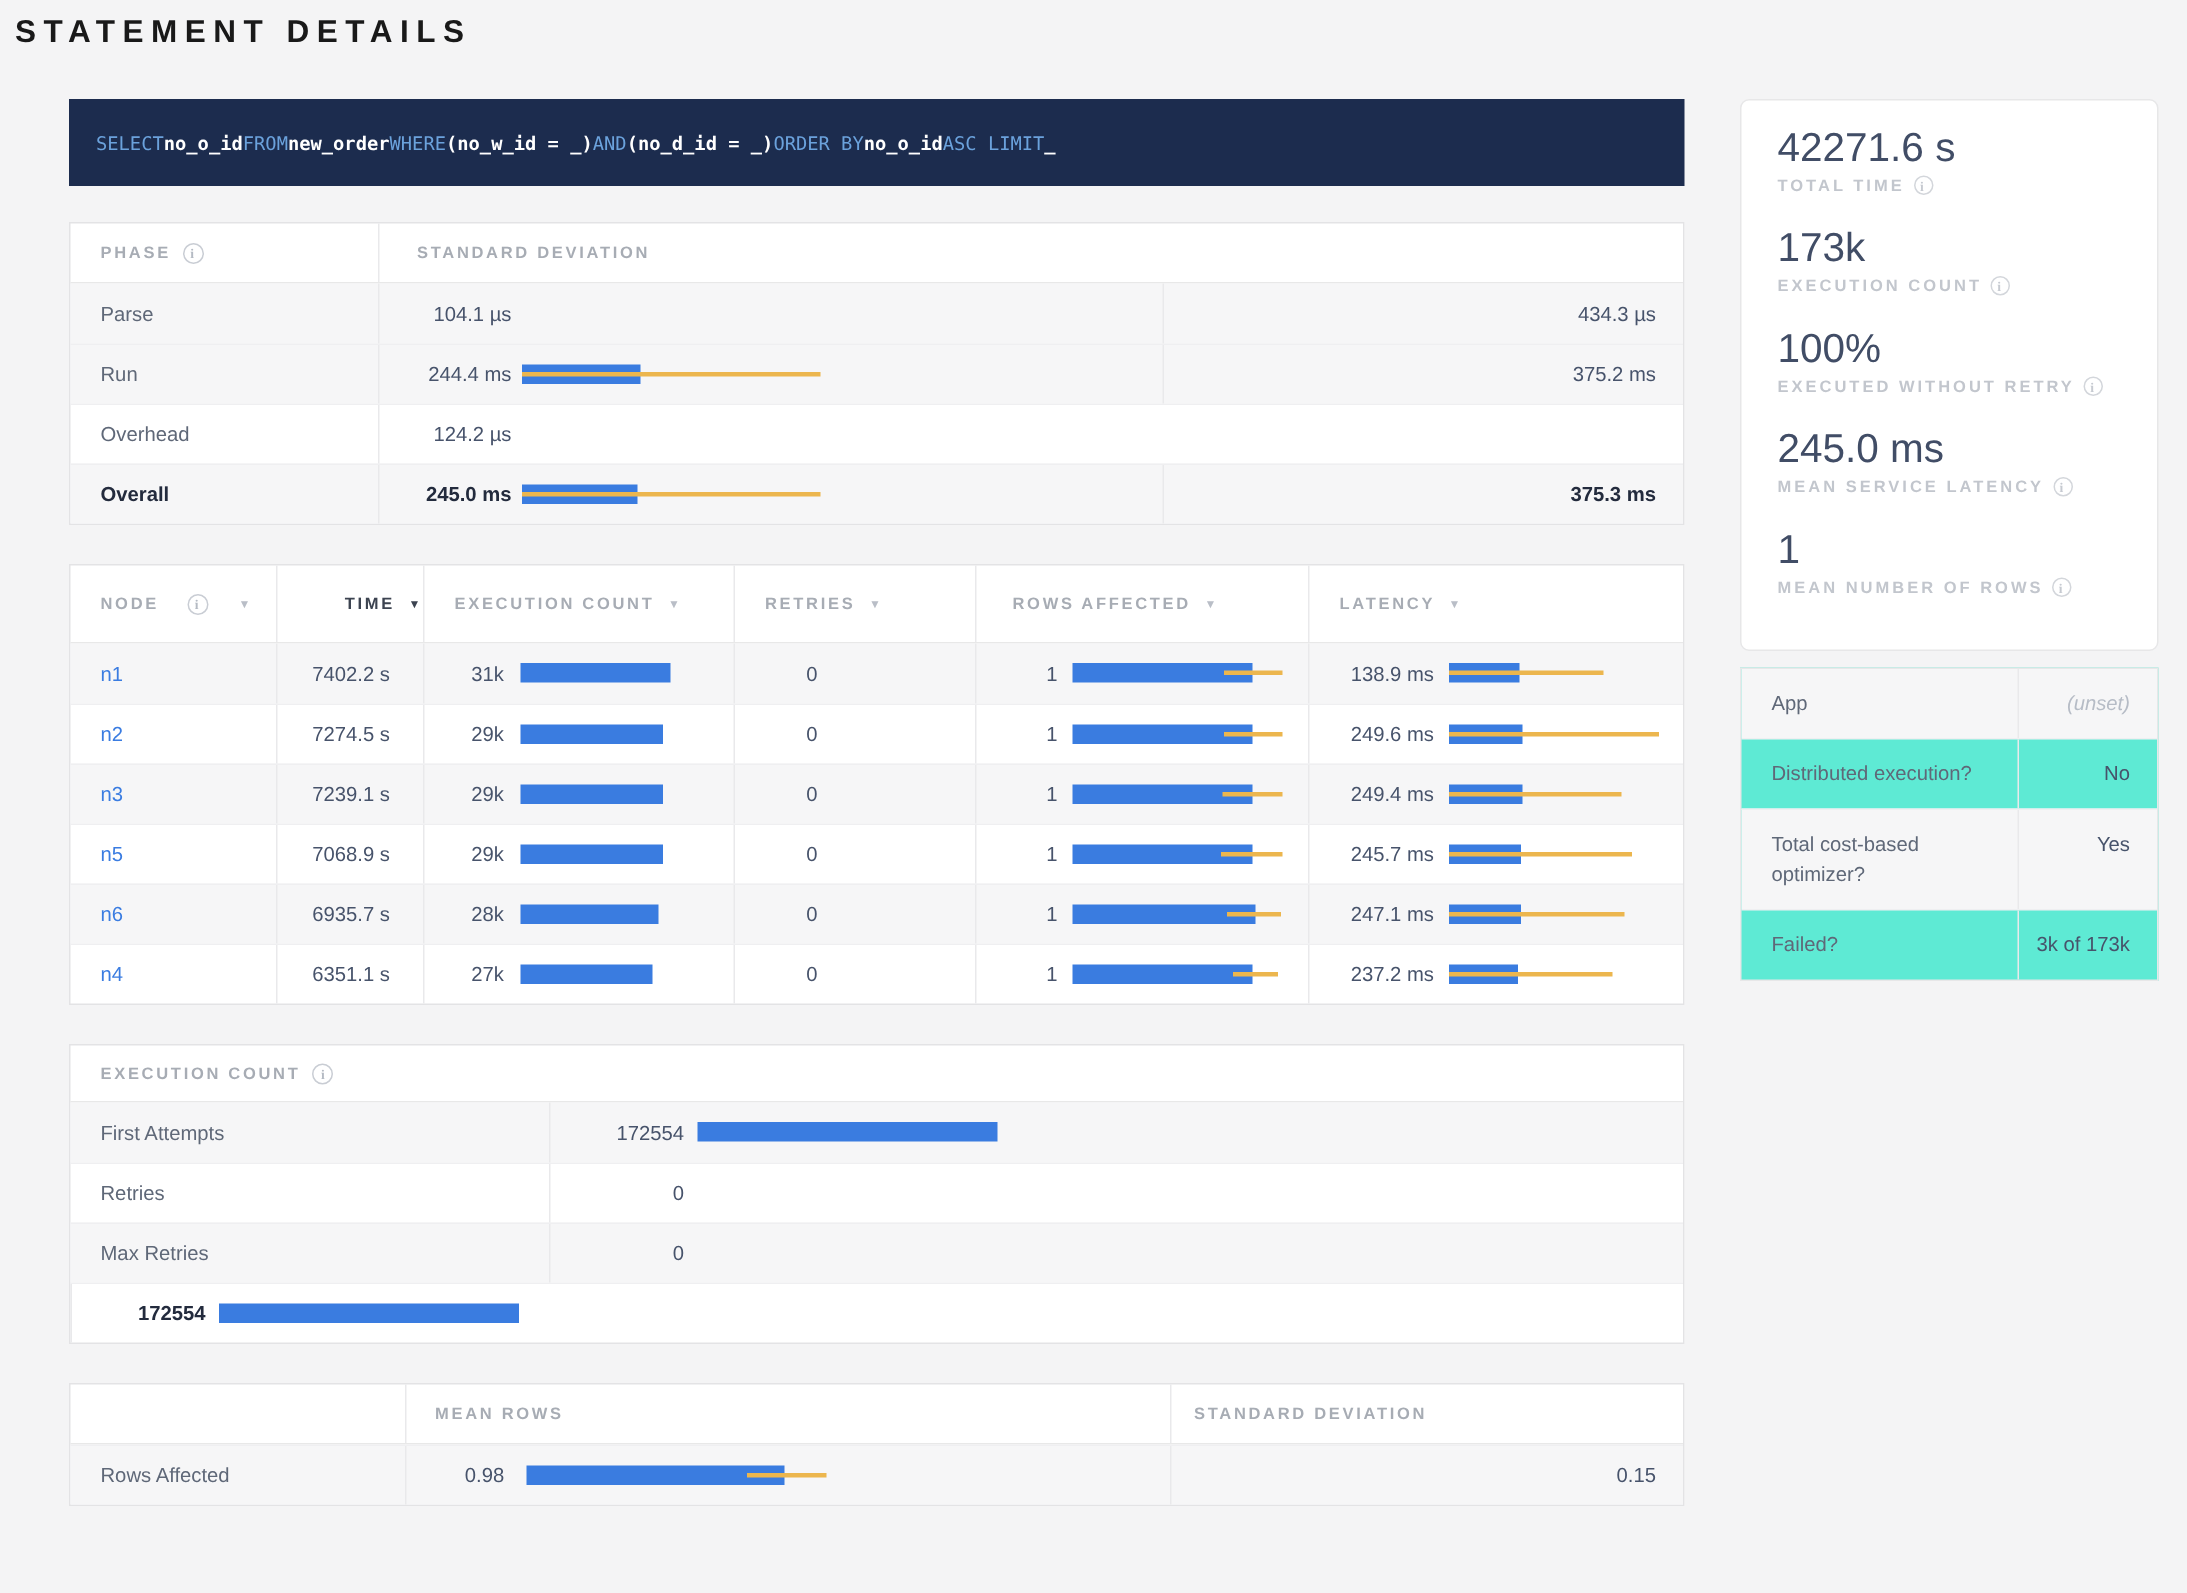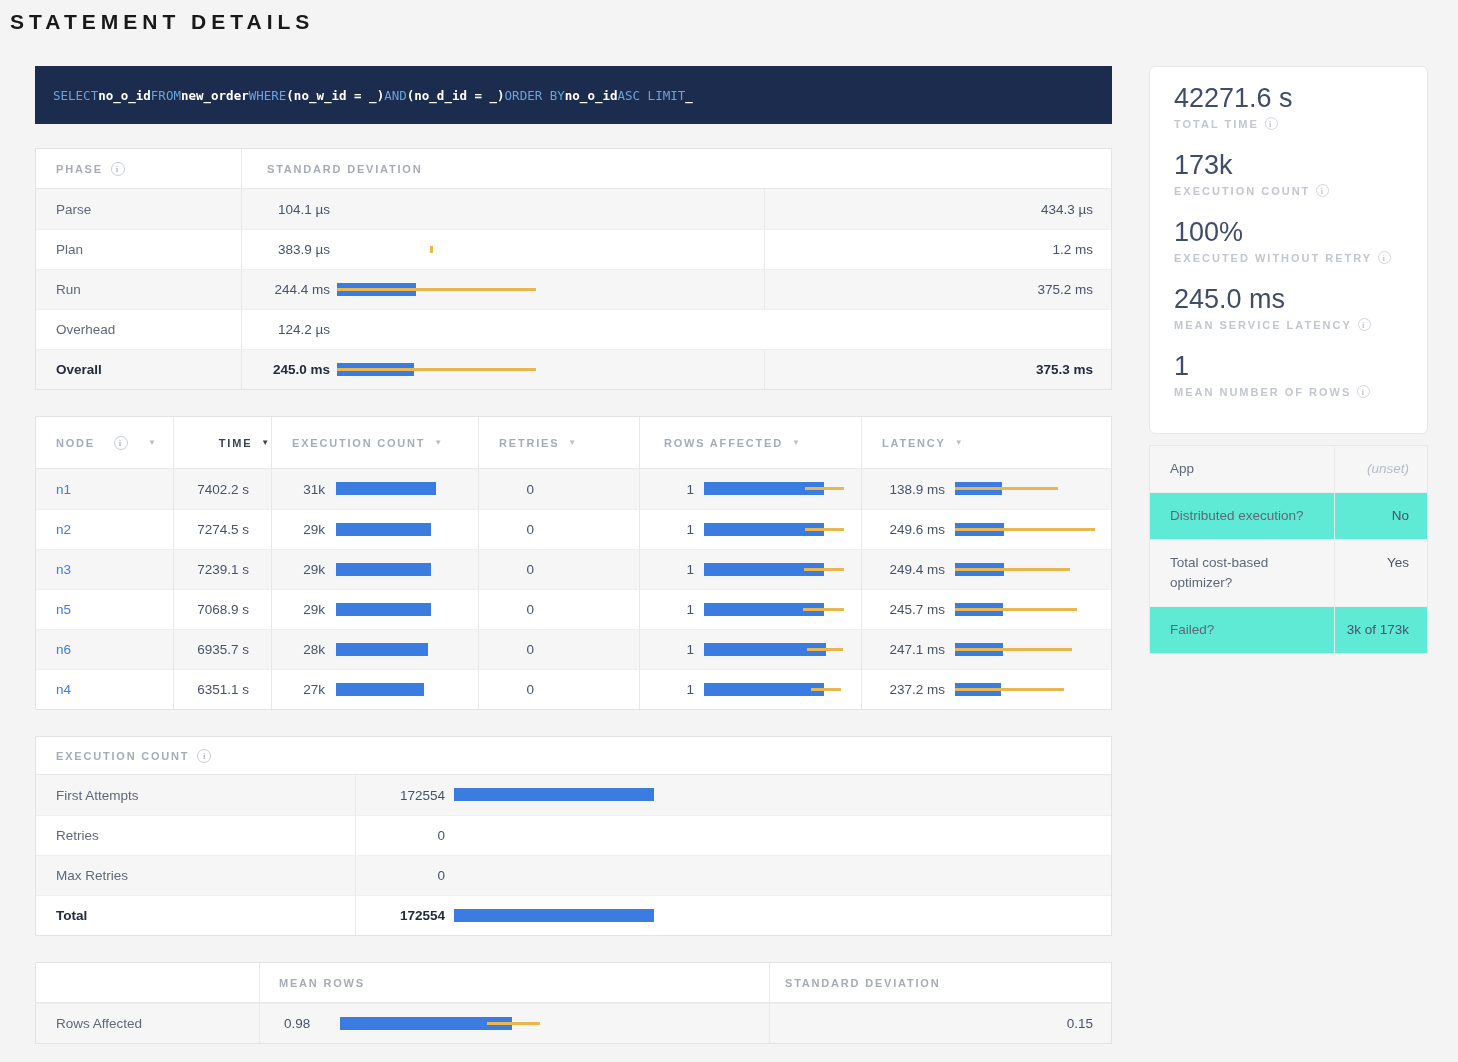--- a/index.html
+++ b/index.html
@@ -6,21 +6,21 @@
     --blue:#3a7ce0; --yellow:#ecb64e; --link:#3a7ce1;
     --navy:#1c2c4e; --kw:#6ba2dc;
     --txt:#47536b; --label:#5f6878; --boldtxt:#232b3d;
     --hdr:#a7acb4; --hdr-active:#3c4350;
     --border:#e3e3e5; --divider:#e9e9eb; --rowline:#efeff1;
     --alt:#f6f6f7; --muted:#b6bcc6; --cardlabel:#c2c6cd; --cardval:#414d66;
   }
   *{box-sizing:border-box;margin:0;padding:0}
   body{width:1458px;height:1062px;background:#f4f4f5;font-family:"Liberation Sans",sans-serif;color:var(--txt);font-size:13.5px;overflow:hidden}
   .page-title{margin:10px 0 0 10px;font-size:21px;line-height:24px;font-weight:700;letter-spacing:5px;color:#191919}
-  .layout{display:flex;margin-top:32px;padding-left:35px}
+  .layout{display:flex;margin-top:32px;padding-left:46px}
   .main{width:1077px}
   .side{width:279px;margin-left:37px}
 
   
   .sqlbox{height:58px;background:var(--navy);display:flex;align-items:center;padding:0 18px;margin-bottom:24px;font-family:"DejaVu Sans Mono",monospace;font-size:12.5px;white-space:pre}
   .sqlbox .kw{color:var(--kw);font-weight:400}
   .sqlbox .ident{color:#ffffff;font-weight:700}
 
   
   .tbl{background:#fff;border:1px solid var(--border);margin-bottom:26px}
@@ -80,21 +80,21 @@
   .ce-label{padding-left:20px}
   .ce-val{padding-left:20px}
   .ce-val .val{width:69px;text-align:right;margin-right:9px;flex:none}
 
   
   .rgrid{display:grid;grid-template-columns:223px 510px 344px;height:40px;align-items:stretch}
   .rhead{border-bottom:1px solid #e8e8e8}
   .rrow{border-top:1px solid var(--rowline)}
   .cr-label{padding-left:20px}
   .cr-mean{padding-left:24px}
-  .cr-mean .val{width:56px;text-align:left;margin-right:0;flex:none}
+  .cr-mean .val{width:56px;text-align:center;margin-right:0;flex:none}
   .cr-std{justify-content:flex-end;padding-right:20px}
   .rh-mean{padding-left:19px}
   .rh-std{padding-left:15px}
   .rows-tbl{margin-bottom:0}
 
   
   .card{background:#fff;border:1px solid #e7e7e8;border-radius:6px;height:368px;padding:15px 24px;margin-bottom:11px;overflow:hidden}
   .metric{margin-bottom:19px}
   .metric .mval{font-size:27px;line-height:33px;font-weight:500;color:var(--cardval)}
   .metric .mlab{display:flex;align-items:center;font-size:11px;font-weight:700;letter-spacing:2px;color:var(--cardlabel);margin-top:2px}
@@ -127,30 +127,20 @@
         <div class="cell hcell bl" style="padding-left:25px">STANDARD DEVIATION</div>
       </div>
       <div id="phase-body">
           <div class="pgrid prow alt">
             <div class="cell lab c-phase">Parse</div>
             <div class="cell c-mean bl">
               <span class="val">104.1 µs</span>
               <div class="bar-wrap"></div>
             </div>
             <div class="cell c-std bl">434.3 µs</div>
-          </div>
-          <div class="pgrid prow">
-            <div class="cell lab c-phase">Plan</div>
-            <div class="cell c-mean bl">
-              <span class="val">383.9 µs</span>
-              <div class="bar-wrap">
-                <div class="tick" style="left: 93px;"></div>
-              </div>
-            </div>
-            <div class="cell c-std bl">1.2 ms</div>
           </div>
           <div class="pgrid prow alt">
             <div class="cell lab c-phase">Run</div>
             <div class="cell c-mean bl">
               <span class="val">244.4 ms</span>
               <div class="bar-wrap">
                 <div class="bar" style="width: 79px;"></div>
                 <div class="whisker" style="left: 0px; width: 199px;"></div>
               </div>
             </div>
@@ -406,21 +396,20 @@
             </div>
           </div>
           <div class="egrid erow alt">
             <div class="cell lab ce-label">Max Retries</div>
             <div class="cell ce-val bl">
               <span class="val">0</span>
               <div class="bar-wrap"></div>
             </div>
           </div>
           <div class="egrid erow bold">
-            <div class="cell lab ce-label">Total</div>
             <div class="cell ce-val bl">
               <span class="val">172554</span>
               <div class="bar-wrap">
                 <div class="bar" style="width: 200px;"></div>
               </div>
             </div>
           </div>
         </div>
     </div>
 

